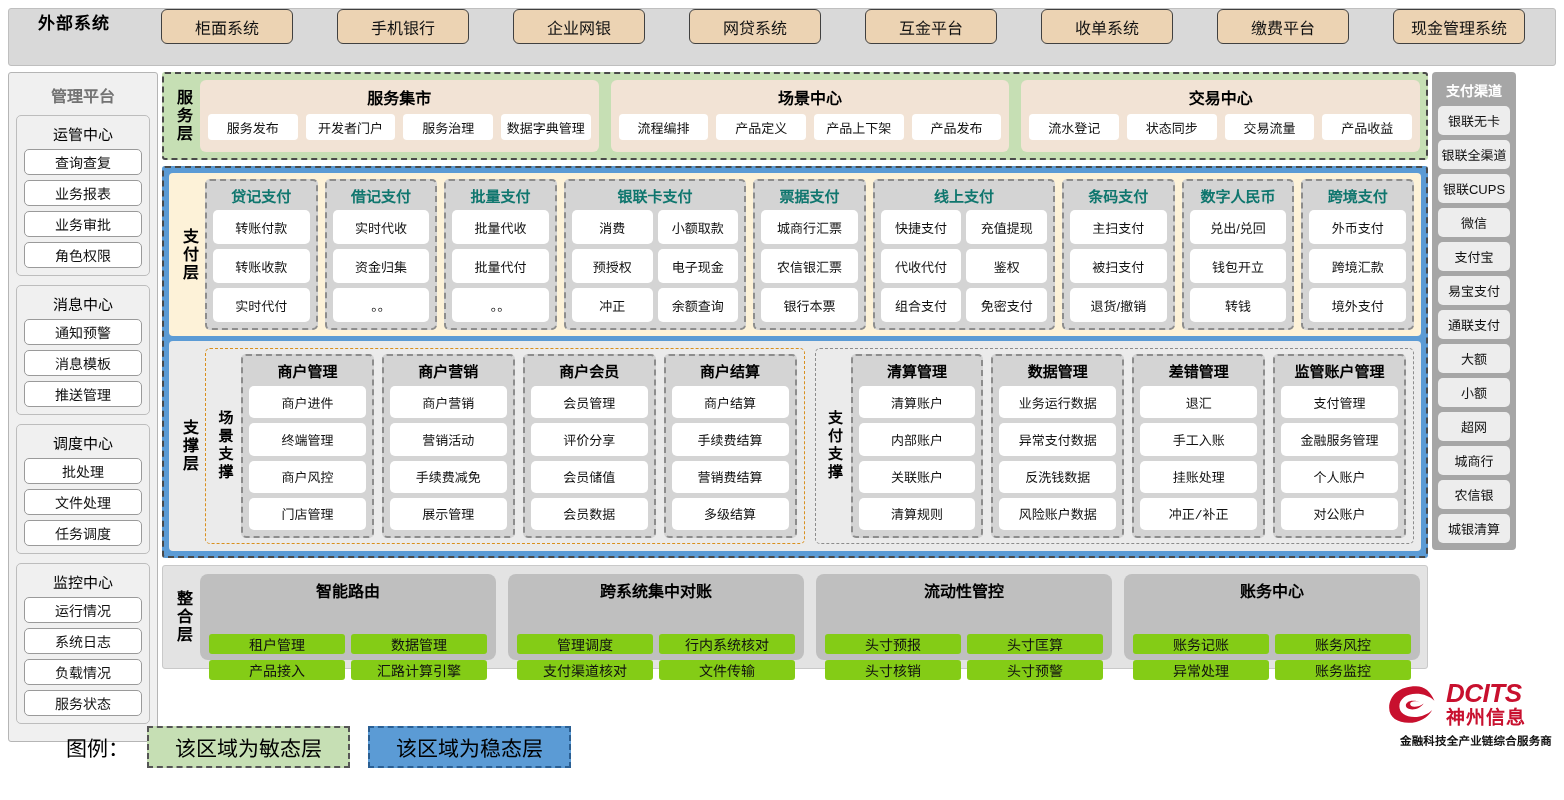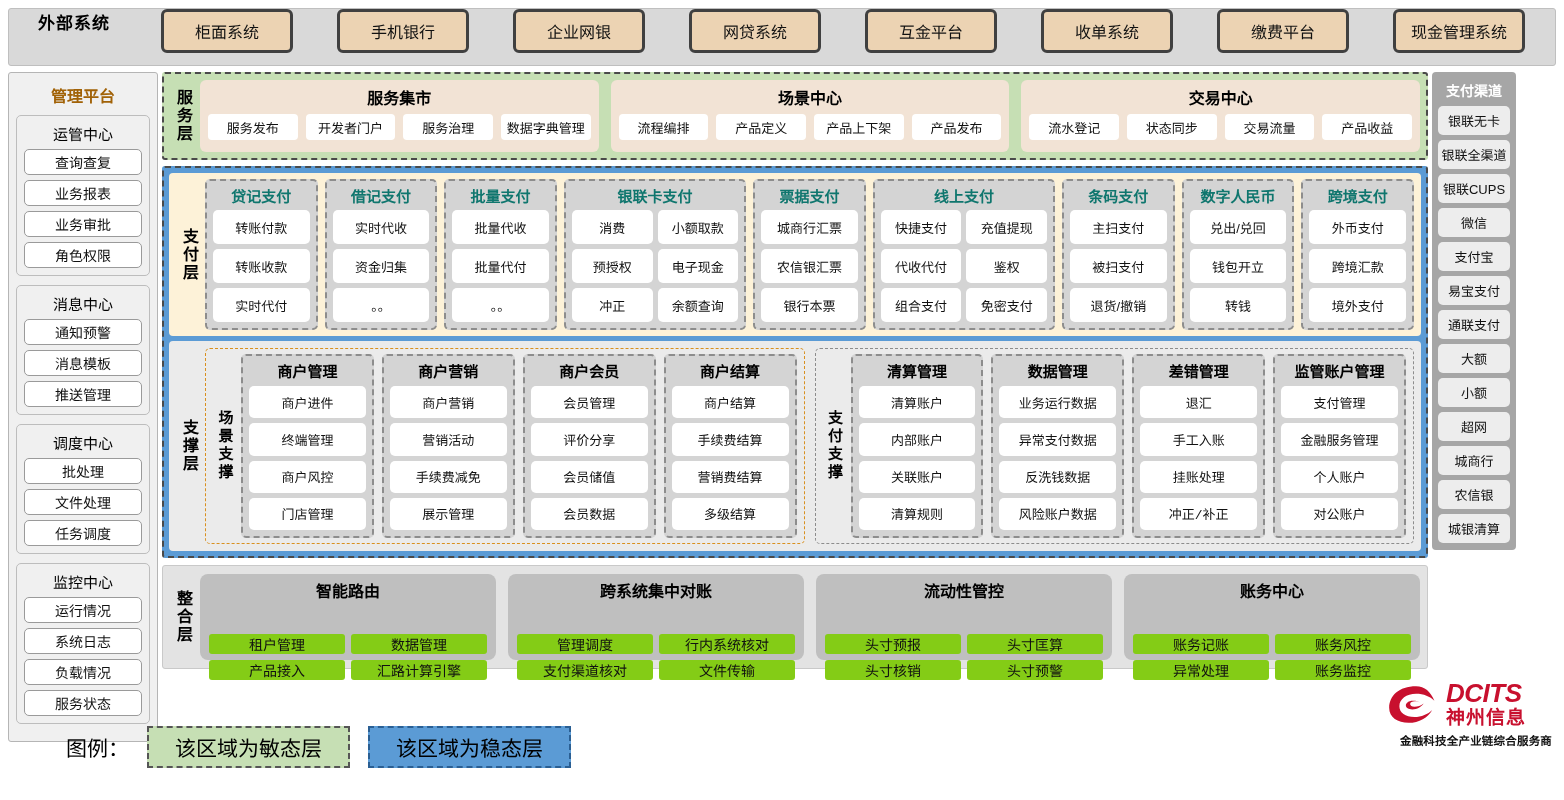--- a/index.html
+++ b/index.html
@@ -23,40 +23,40 @@
   }
   .ext-title {
     width: 130px; flex: 0 0 130px;
     text-align: center;
     font-size: 17px; font-weight: bold; color: #000;
     letter-spacing: 1px;
   }
   .ext-items { flex: 1; display: flex; align-items: center; justify-content: space-around; padding-right: 8px; }
   .ext-chip {
     background: #ecd3b3;
-    border: 3px solid #404040;
+    border: 1px solid #404040;
     border-radius: 6px;
-    height: 44px; min-width: 132px;
+    height: 35px; min-width: 132px;
     display: flex; align-items: center; justify-content: center;
     font-size: 16px; color: #111;
     padding: 0 10px;
   }
 
   
   .left-col {
     position: absolute; left: 8px; top: 72px;
     width: 150px;
     background: #f0f0f0;
     border: 1px solid #b5b5b5;
     border-radius: 3px;
     padding: 6px 7px 8px 7px;
   }
   .left-title {
     text-align: center; font-size: 16px; font-weight: bold;
-    color: #a16207; padding: 4px 0 8px 0;
+    color: #737373; padding: 4px 0 8px 0;
   }
   .lgroup {
     background: #f0f0f0;
     border: 1px solid #bdbdbd;
     border-radius: 5px;
     margin-bottom: 9px;
     padding: 4px 7px 7px 7px;
   }
   .lgroup-title {
     text-align: center; font-size: 15px; font-weight: normal;

